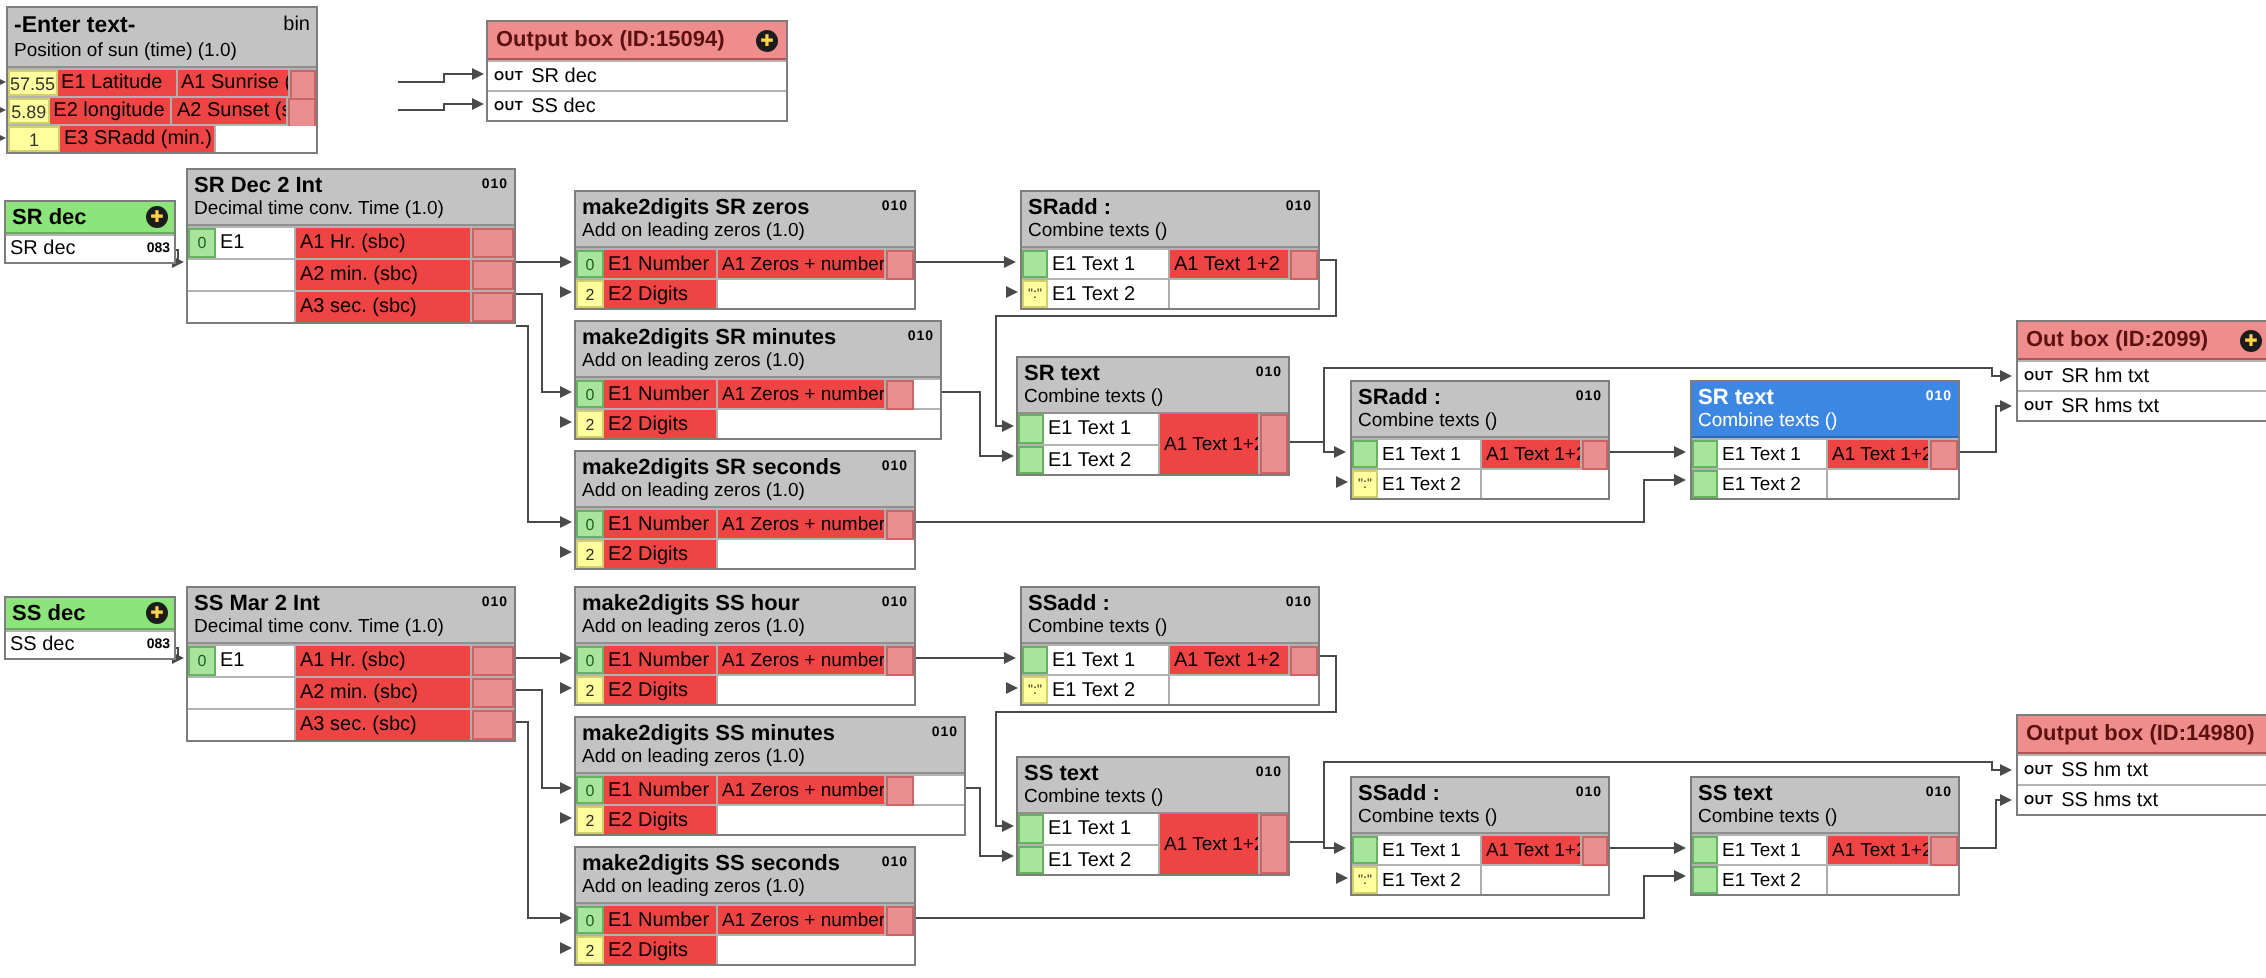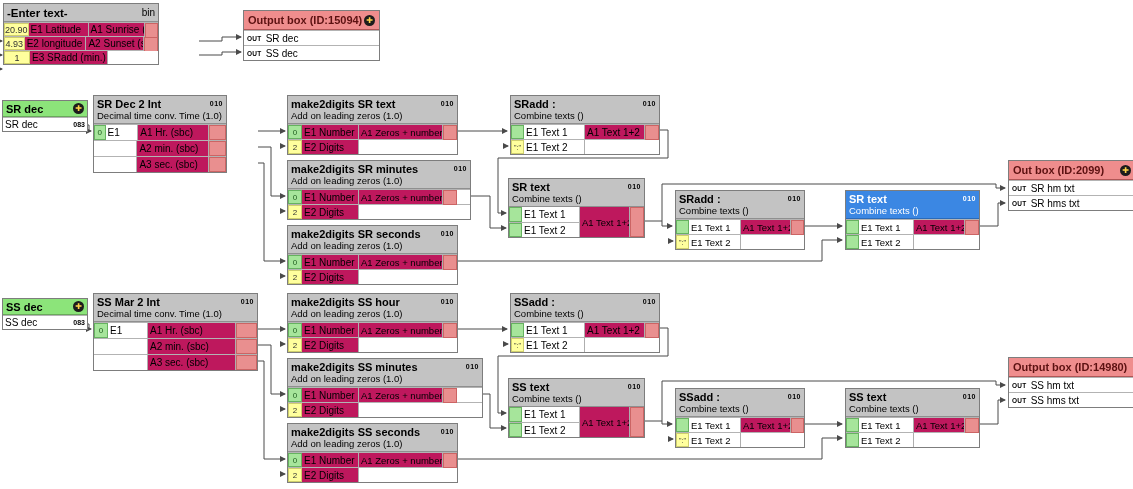--- a/index.html
+++ b/index.html
@@ -15,21 +15,21 @@
            font-size:11px;font-weight:bold;white-space:nowrap;}
   .badge{font-size:7px;font-weight:bold;letter-spacing:.5px;}
   .ghdr .s{height:12px;font-size:9.5px;white-space:nowrap;overflow:hidden;}
   .blue .ghdr{background:#3b87e3;color:#fff;border-bottom:1px solid #2a6ab8;}
   
   .r{display:flex;align-items:stretch;height:15px;border-top:1px solid #b3b3b3;background:#fff;}
   .r:first-of-type{border-top:none;}
   .r14{height:14px;} .r16{height:16px;}
   .c{font-size:10px;line-height:13px;padding:0 2px;white-space:nowrap;overflow:hidden;
      border-right:1px solid #aeaeae;display:flex;align-items:center;}
-  .lbl{background:#be185d;}
+  .lbl{background:#ef4444;}
   .fill{flex:1;border-right:none;background:#fff;}
   .pin{width:14px;font-size:8px;display:flex;align-items:center;justify-content:center;}
   .pin.g{background:#a6e59b;border:1px solid #66b260;color:#1f5e1f;}
   .pin.y{background:#ffff9d;border:1px solid #cfcf6e;color:#333;}
   .pin.r{background:#e98f8f;border:1px solid #cc6464;}
   .sm{font-size:9.5px;}
   
   .body2{display:flex;}
   .ospan{height:30px;display:flex;align-items:center;}
   
@@ -99,41 +99,42 @@
     <path class="wire" marker-end="url(#arr)" d="M668,439 L673,439"></path>
   </g>
 </svg>
 
 <div class="block" style="left:3px;top:3px;width:156px">
   <div class="ghdr">
     <div class="t" style="height:15px;font-size:11.5px">
       <span>-Enter text-</span>
       <span style="font-weight:normal;font-size:10px">bin</span>
     </div>
+    <div class="s">Position of sun (time) (1.0)</div>
   </div>
   <div class="r r14">
-    <span class="pin y" style="width:26px;font-size:9px">20.90</span>
+    <span class="pin y" style="width:26px;font-size:9px">57.55</span>
     <span class="c lbl" style="width:78px">E1 Latitude</span>
     <span class="c lbl" style="width:73px">A1 Sunrise (sbc)</span>
     <span class="pin r" style="width:17px"></span>
   </div>
   <div class="r r14">
-    <span class="pin y" style="width:26px;font-size:9px">4.93</span>
+    <span class="pin y" style="width:26px;font-size:9px">5.89</span>
     <span class="c lbl" style="width:78px">E2 longitude</span>
     <span class="c lbl" style="width:73px">A2 Sunset (sbc)</span>
     <span class="pin r" style="width:17px"></span>
   </div>
   <div class="r r14">
     <span class="pin y" style="width:26px;font-size:9px">1</span>
     <span class="c lbl" style="width:78px">E3 SRadd (min.)</span>
     <span class="c fill"></span>
   </div>
 </div>
 
-<div class="block" style="left:243px;top:10px;width:137px">
+<div class="block" style="left:243px;top:10px;width:151px">
   <div class="iohdr">
     <span>Output box (ID:15094)</span>
     <span class="plus">✚</span>
   </div>
   <div class="iorow">
     <span class="outtag">OUT</span>
     <span class="iolbl">SR dec</span>
   </div>
   <div class="iorow">
     <span class="outtag">OUT</span>
@@ -145,21 +146,21 @@
   <div class="shdr">
     <span>SR dec</span>
     <span class="plus">✚</span>
   </div>
   <div class="r r14">
     <span class="c fill">SR dec</span>
     <span class="mini" style="display:flex;align-items:center;padding-right:2px">083</span>
   </div>
 </div>
 
-<div class="block" style="left:93px;top:95px;width:134px">
+<div class="block" style="left:93px;top:84px;width:165px">
   <div class="ghdr">
     <div class="t">
           <span>SR Dec 2 Int</span>
       <span class="badge">010</span>
         </div>
     <div class="s">Decimal time conv. Time (1.0)</div>
   </div>
   <div class="r r16">
     <span class="pin g">0</span>
     <span class="c" style="width:40px">E1</span>
@@ -174,21 +175,21 @@
   <div class="r r16">
     <span class="spacer" style="width:54px"></span>
     <span class="c lbl" style="width:88px">A3 sec. (sbc)</span>
     <span class="pin r" style="width:21px"></span>
   </div>
 </div>
 
 <div class="block" style="left:287px;top:95px;width:171px">
   <div class="ghdr">
     <div class="t">
-          <span>make2digits SR text</span>
+          <span>make2digits SR zeros</span>
       <span class="badge">010</span>
         </div>
     <div class="s">Add on leading zeros (1.0)</div>
   </div>
   <div class="r">
     <span class="pin g">0</span>
     <span class="c lbl" style="width:57px">E1 Number</span>
     <span class="c lbl sm" style="width:84px">A1 Zeros + number</span>
     <span class="pin r"></span>
   </div>

